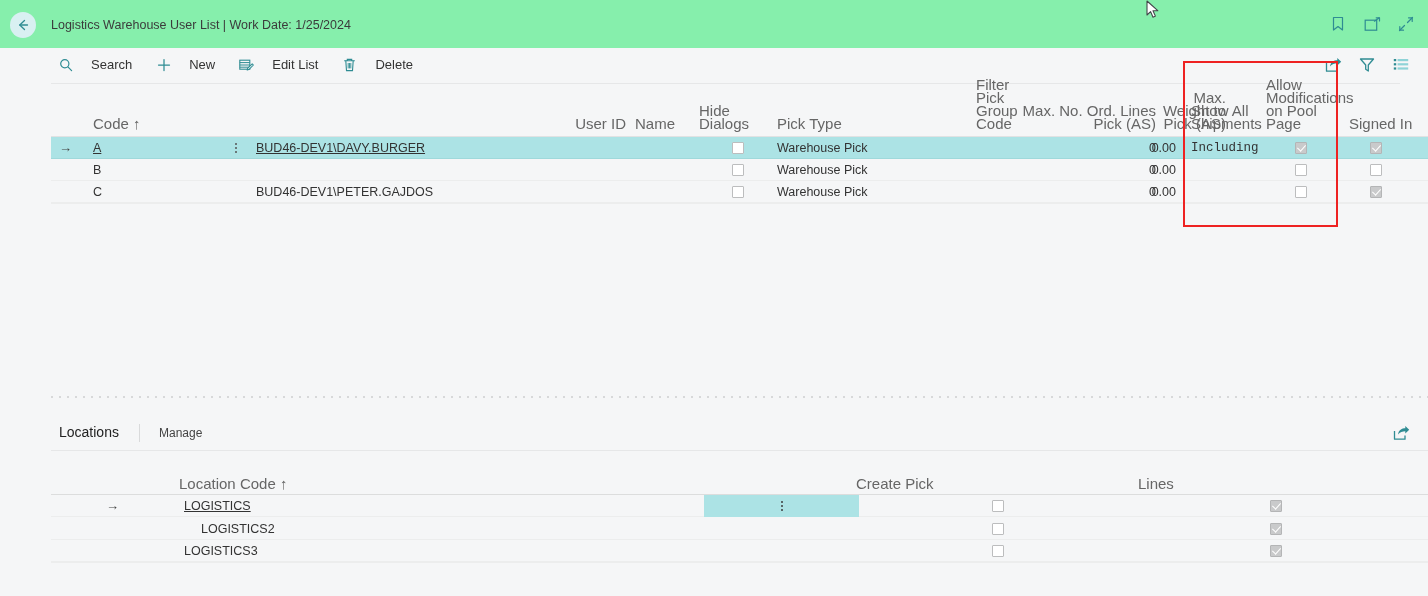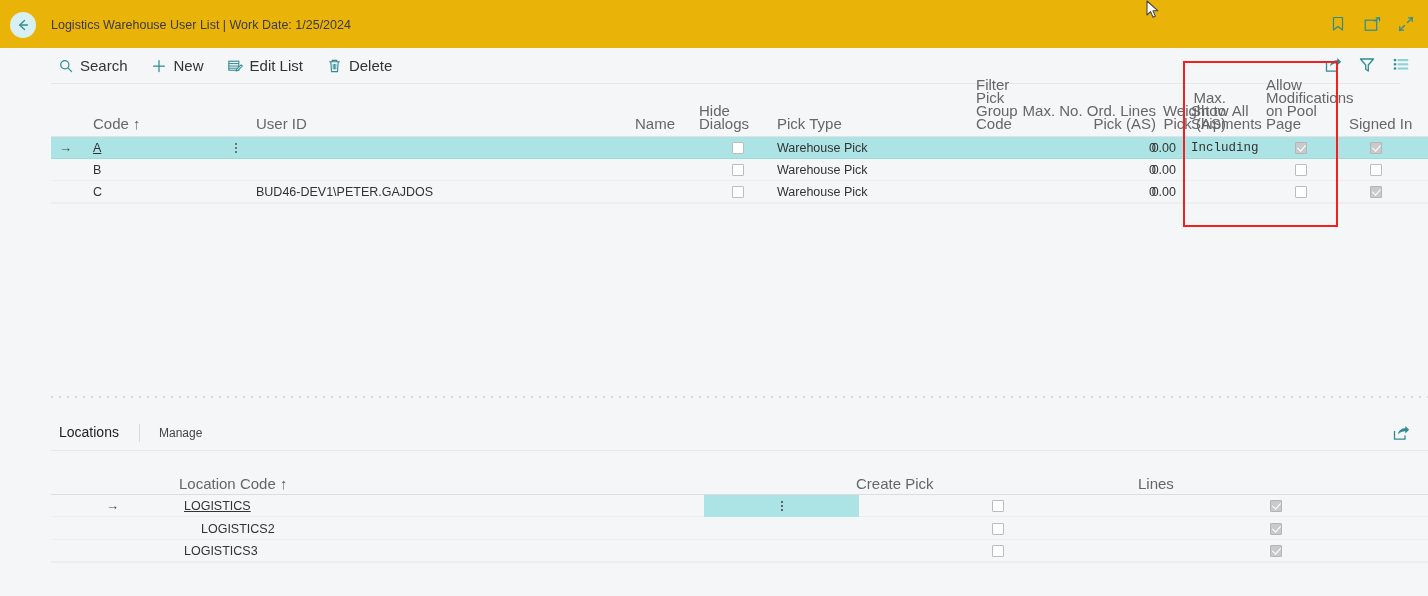--- a/index.html
+++ b/index.html
@@ -8,21 +8,21 @@
     width: 1428px; height: 596px;
     background: #f5f6f7;
     font-family: "Liberation Sans", sans-serif;
     overflow: hidden;
   }
   body { position: relative; }
 
   
   .titlebar {
     position: absolute; left: 0; top: 0; width: 1428px; height: 48px;
-    background: #eab308;
+    background: #86efac;
   }
   .back-btn {
     position: absolute; left: 10px; top: 12px;
     width: 26px; height: 26px; border-radius: 50%;
     background: #d9f0f2;
     display: flex; align-items: center; justify-content: center;
     cursor: pointer;
   }
   .back-btn svg { display:block; }
   .page-caption {
@@ -41,22 +41,22 @@
     background: #f5f6f7;
   }
   .actionbar .sep-line {
     position: absolute; left: 51px; right: 28px; bottom: 0; height: 1px; background: #e6e7e8;
   }
   .actions {
     position: absolute; left: 56px; top: 7px;
     display: flex; align-items: center; gap: 20px;
   }
   .act {
-    display: flex; align-items: center; gap: 7px;
-    font-size: 15px; color: #333; cursor: pointer; white-space: nowrap;
+    display: flex; align-items: center; gap: 18px;
+    font-size: 13px; color: #333; cursor: pointer; white-space: nowrap;
     padding: 2px 2px;
   }
   .act .gl { display:flex; align-items:center; justify-content:center; width:15px; height:15px; }
   .rtools {
     position: absolute; right: 18px; top: 8px;
     display: flex; align-items: center; gap: 16px;
   }
   .rtools .rt { width: 18px; height: 18px; display:flex; align-items:center; justify-content:center; cursor:pointer; }
 
   
@@ -277,41 +277,42 @@
     </div>
   </div>
 
   <div class="sep-line"></div>
 </div>
 
 <div class="grid-wrap">
 
   <div class="grid-head">
     <div class="hcell" style="left:42px;width:130px;">Code ↑</div>
-    <div class="hcell" style="left:205px;width:370px;">User ID</div>
+    <div class="hcell" style="left:205px;width:370px;text-align:right;">User ID</div>
     <div class="hcell" style="left:584px;width:90px;">Name</div>
     <div class="hcell" style="left:648px;width:85px;">Hide Dialogs</div>
     <div class="hcell" style="left:726px;width:140px;">Pick Type</div>
     <div class="hcell" style="left:925px;width:52px;">Filter Pick Group Code</div>
     <div class="hcell right" style="left:940px;width:165px;">Max. No. Ord. Lines Pick (AS)</div>
     <div class="hcell right" style="left:1110px;width:65px;">Max. Weight to Pick (AS)</div>
     <div class="hcell" style="left:1140px;width:62px;">Show All Shipments</div>
     <div class="hcell" style="left:1215px;width:72px;margin-top:48px;">Allow Modifications on Pool Page</div>
     <div class="hcell" style="left:1298px;width:70px;">Signed In</div>
   </div>
   <div class="grid-headline"></div>
 
   <div class="row selected" style="top:53px;">
     <span class="arrow">→</span>
     <span class="cell link" style="left:42px;width:130px;">A</span>
     <span class="dots">
         <i></i>
         <i></i>
         <i></i>
       </span>
+    <span class="cell link" style="left:205px;width:370px;">BUD46-DEV1\DAVY.BURGER</span>
     <span class="cell" style="left:584px;width:60px;"></span>
     <span class="cb" style="left:681px;"></span>
     <span class="cell" style="left:726px;width:140px;">Warehouse Pick</span>
     <span class="cell" style="left:874px;width:60px;"></span>
     <span class="cell right" style="left:940px;width:165px;">0</span>
     <span class="cell right" style="left:1060px;width:65px;">0.00</span>
     <span class="cell" style="left:1140px;width:72px;font-family:Liberation Mono, monospace;">Including C...</span>
     <span class="cb checked" style="left:1244px;"></span>
     <span class="cb checked" style="left:1319px;"></span>
   </div>

